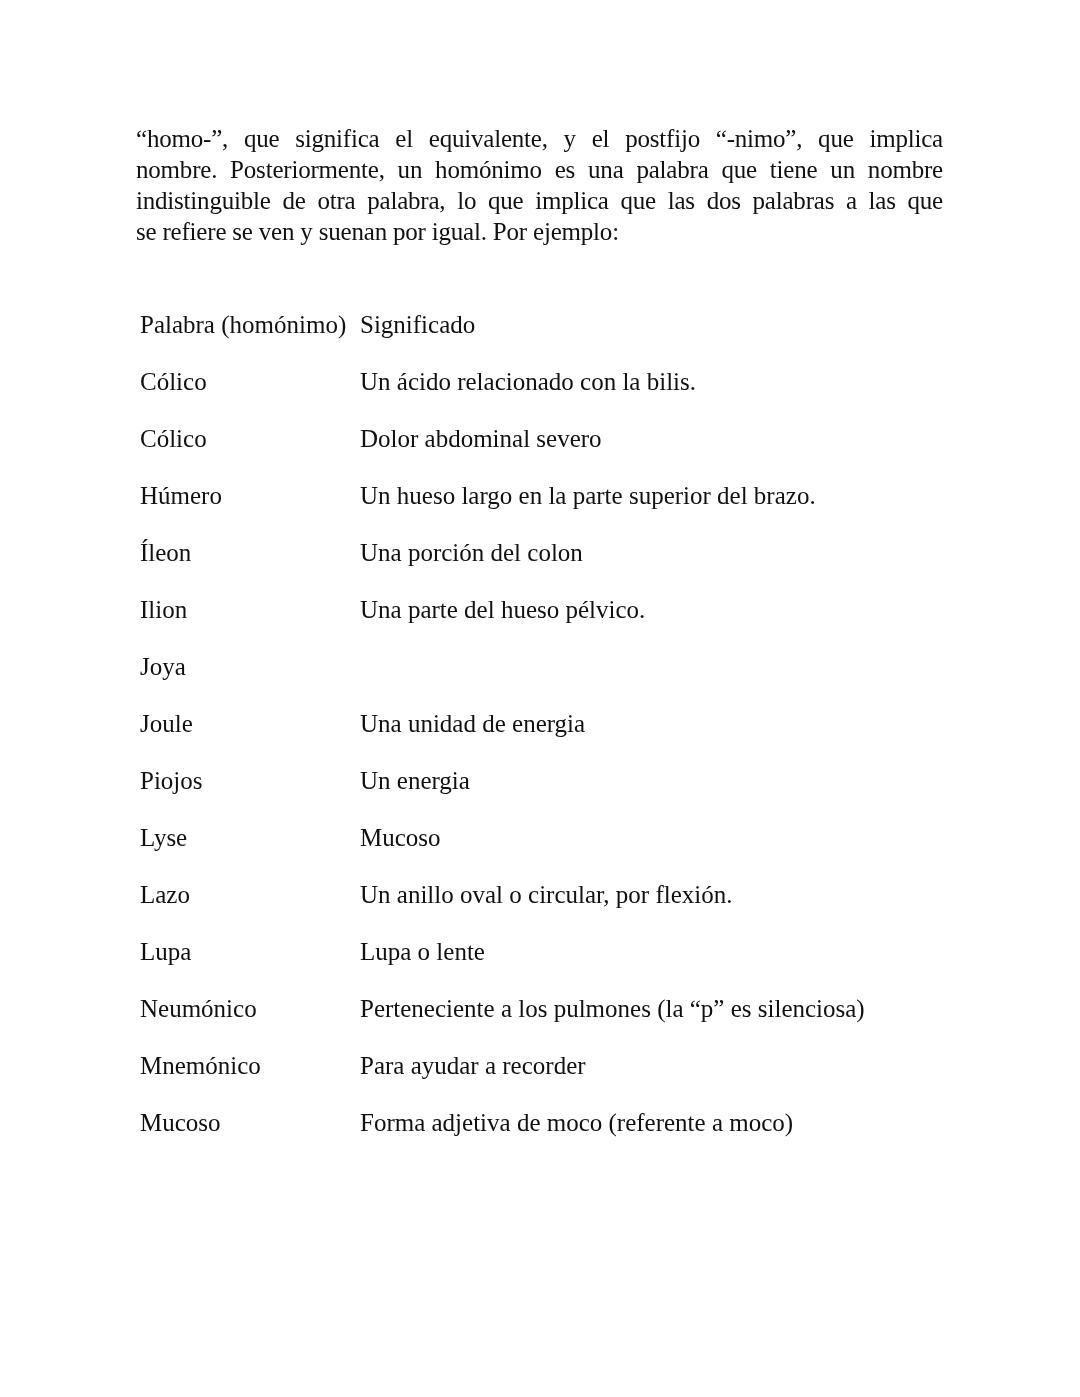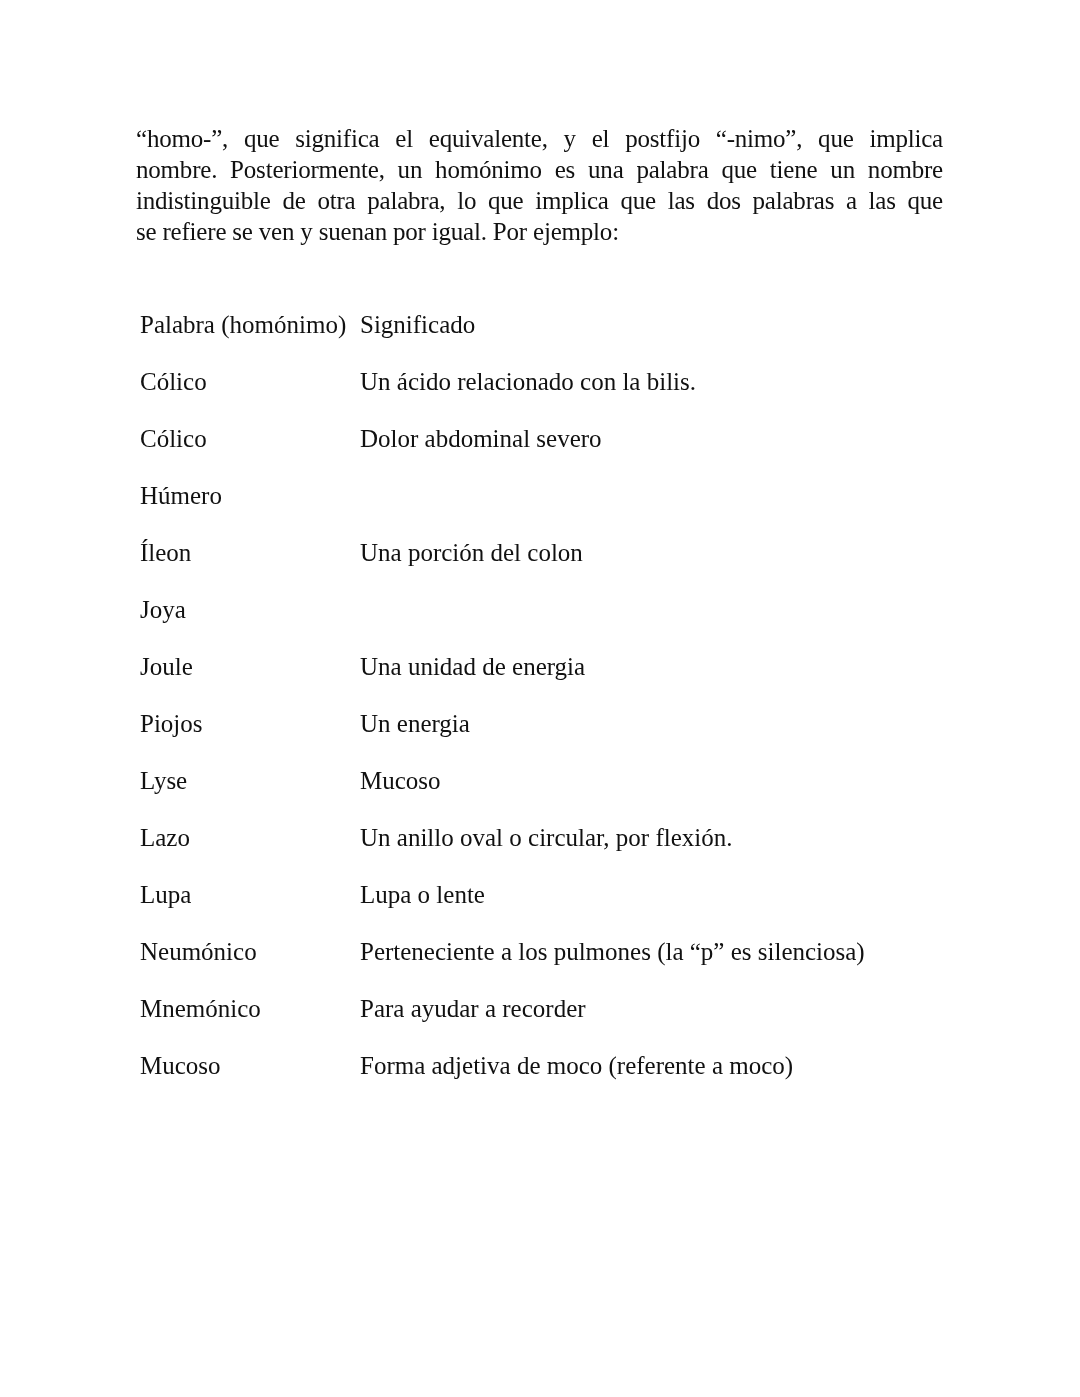--- a/index.html
+++ b/index.html
@@ -90,24 +90,29 @@
     <div class="row">
       <span class="col-word">Cólico</span>
       <span class="col-meaning">Un ácido relacionado con la bilis.</span>
     </div>
     <div class="row">
       <span class="col-word">Cólico</span>
       <span class="col-meaning">Dolor abdominal severo</span>
     </div>
     <div class="row">
       <span class="col-word">Húmero</span>
+      <span class="col-meaning">Un hueso largo en la parte superior del brazo.</span>
     </div>
     <div class="row">
       <span class="col-word">Íleon</span>
       <span class="col-meaning">Una porción del colon</span>
+    </div>
+    <div class="row">
+      <span class="col-word">Ilion</span>
+      <span class="col-meaning">Una parte del hueso pélvico.</span>
     </div>
     <div class="row">
       <span class="col-word">Joya</span>
     </div>
     <div class="row">
       <span class="col-word">Joule</span>
       <span class="col-meaning">Una unidad de energia</span>
     </div>
     <div class="row">
       <span class="col-word">Piojos</span>

